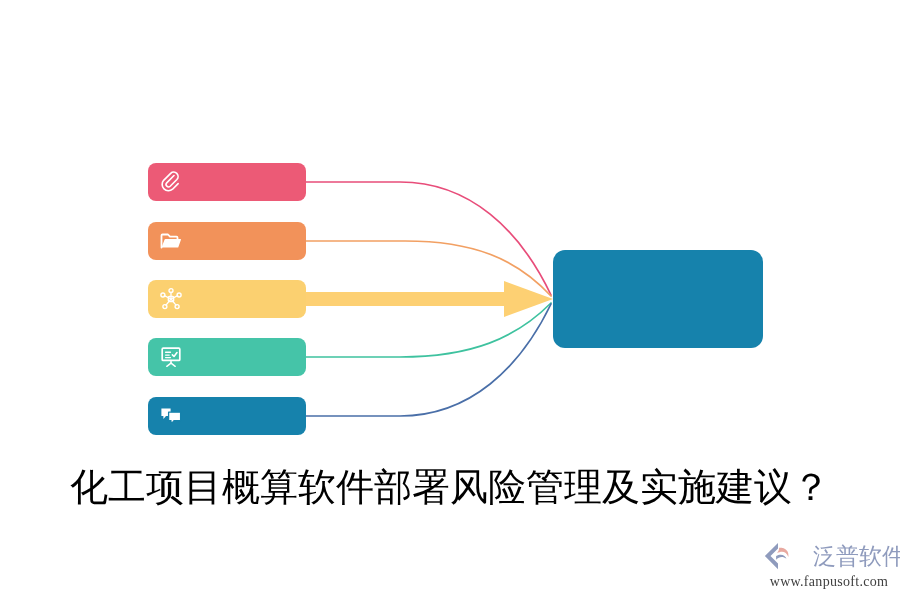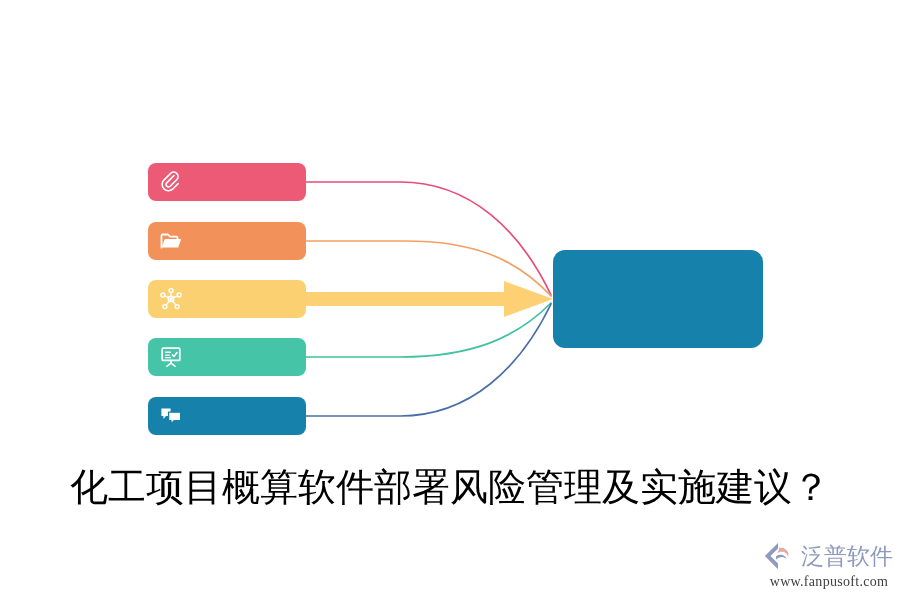--- a/index.html
+++ b/index.html
@@ -102,21 +102,21 @@
   #watermark {
     position: absolute;
     left: 763px;
     top: 539px;
     width: 128px;
     height: 52px;
   }
   #watermark-row {
     display: flex;
     align-items: center;
-    gap: 8px;
+    gap: 20px;
     height: 34px;
     text-align: center;
   }
   #watermark-mark {
     width: 30px;
     height: 30px;
     flex: 0 0 30px;
   }
   #watermark-brand {
     font-family: "DejaVu Sans", "Liberation Sans", sans-serif;

